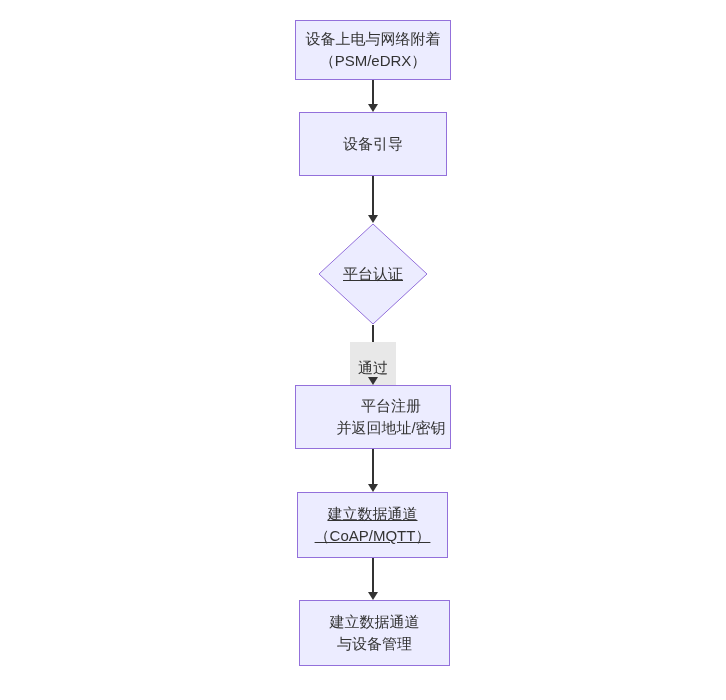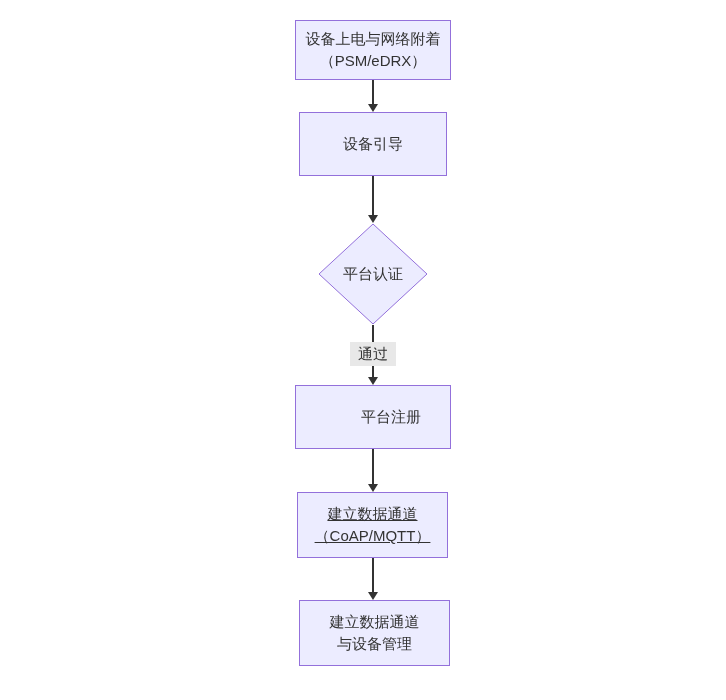--- a/index.html
+++ b/index.html
@@ -35,20 +35,21 @@
   .diamond-wrap svg { display: block; width: 110px; height: 102px; }
   .diamond-wrap polygon {
     fill: var(--node-fill, #ECECFF);
     stroke: var(--node-border, #9370DB);
     stroke-width: 1;
   }
   .diamond-label {
     position: absolute; left: 0; top: 0; right: 0; bottom: 0;
     display: flex; align-items: center; justify-content: center;
     text-align: center;
+    text-decoration: underline;
   }
 
   .shaft { position: absolute; left: 372px; width: 1.5px; background: var(--edge, #333333); }
   .s1 { top: 80px;  height: 25px; }
   .s2 { top: 176px; height: 40px; }
   .s3 { top: 325px; height: 53px; }
   .s4 { top: 449px; height: 36px; }
   .s5 { top: 558px; height: 35px; }
 
   .head {
@@ -62,21 +63,21 @@
   .h3 { top: 377px; }
   .h4 { top: 484px; }
   .h5 { top: 592px; }
 
   .edge-label {
     position: absolute;
     top: 342px;
     left: 373px;
     transform: translateX(-50%);
     background: var(--edge-label-bg, #e8e8e8);
-    padding: 2px 8px;
+    padding: 16px 8px;
     line-height: 20px;
     white-space: nowrap;
   }
 </style>
 </head>
 <body>
 
 <div class="canvas">
 
   <div class="node n1">
@@ -100,20 +101,21 @@
     </svg>
     <div class="diamond-label">平台认证</div>
   </div>
 
   <div class="shaft s3"></div>
   <div class="edge-label">通过</div>
   <div class="head h3"></div>
 
   <div class="node n4">
     <div>平台注册</div>
+    <div>并返回地址/密钥</div>
   </div>
 
   <div class="shaft s4"></div>
   <div class="head h4"></div>
 
   <div class="node n5">
     <div>建立数据通道</div>
     <div>（CoAP/MQTT）</div>
   </div>
 

